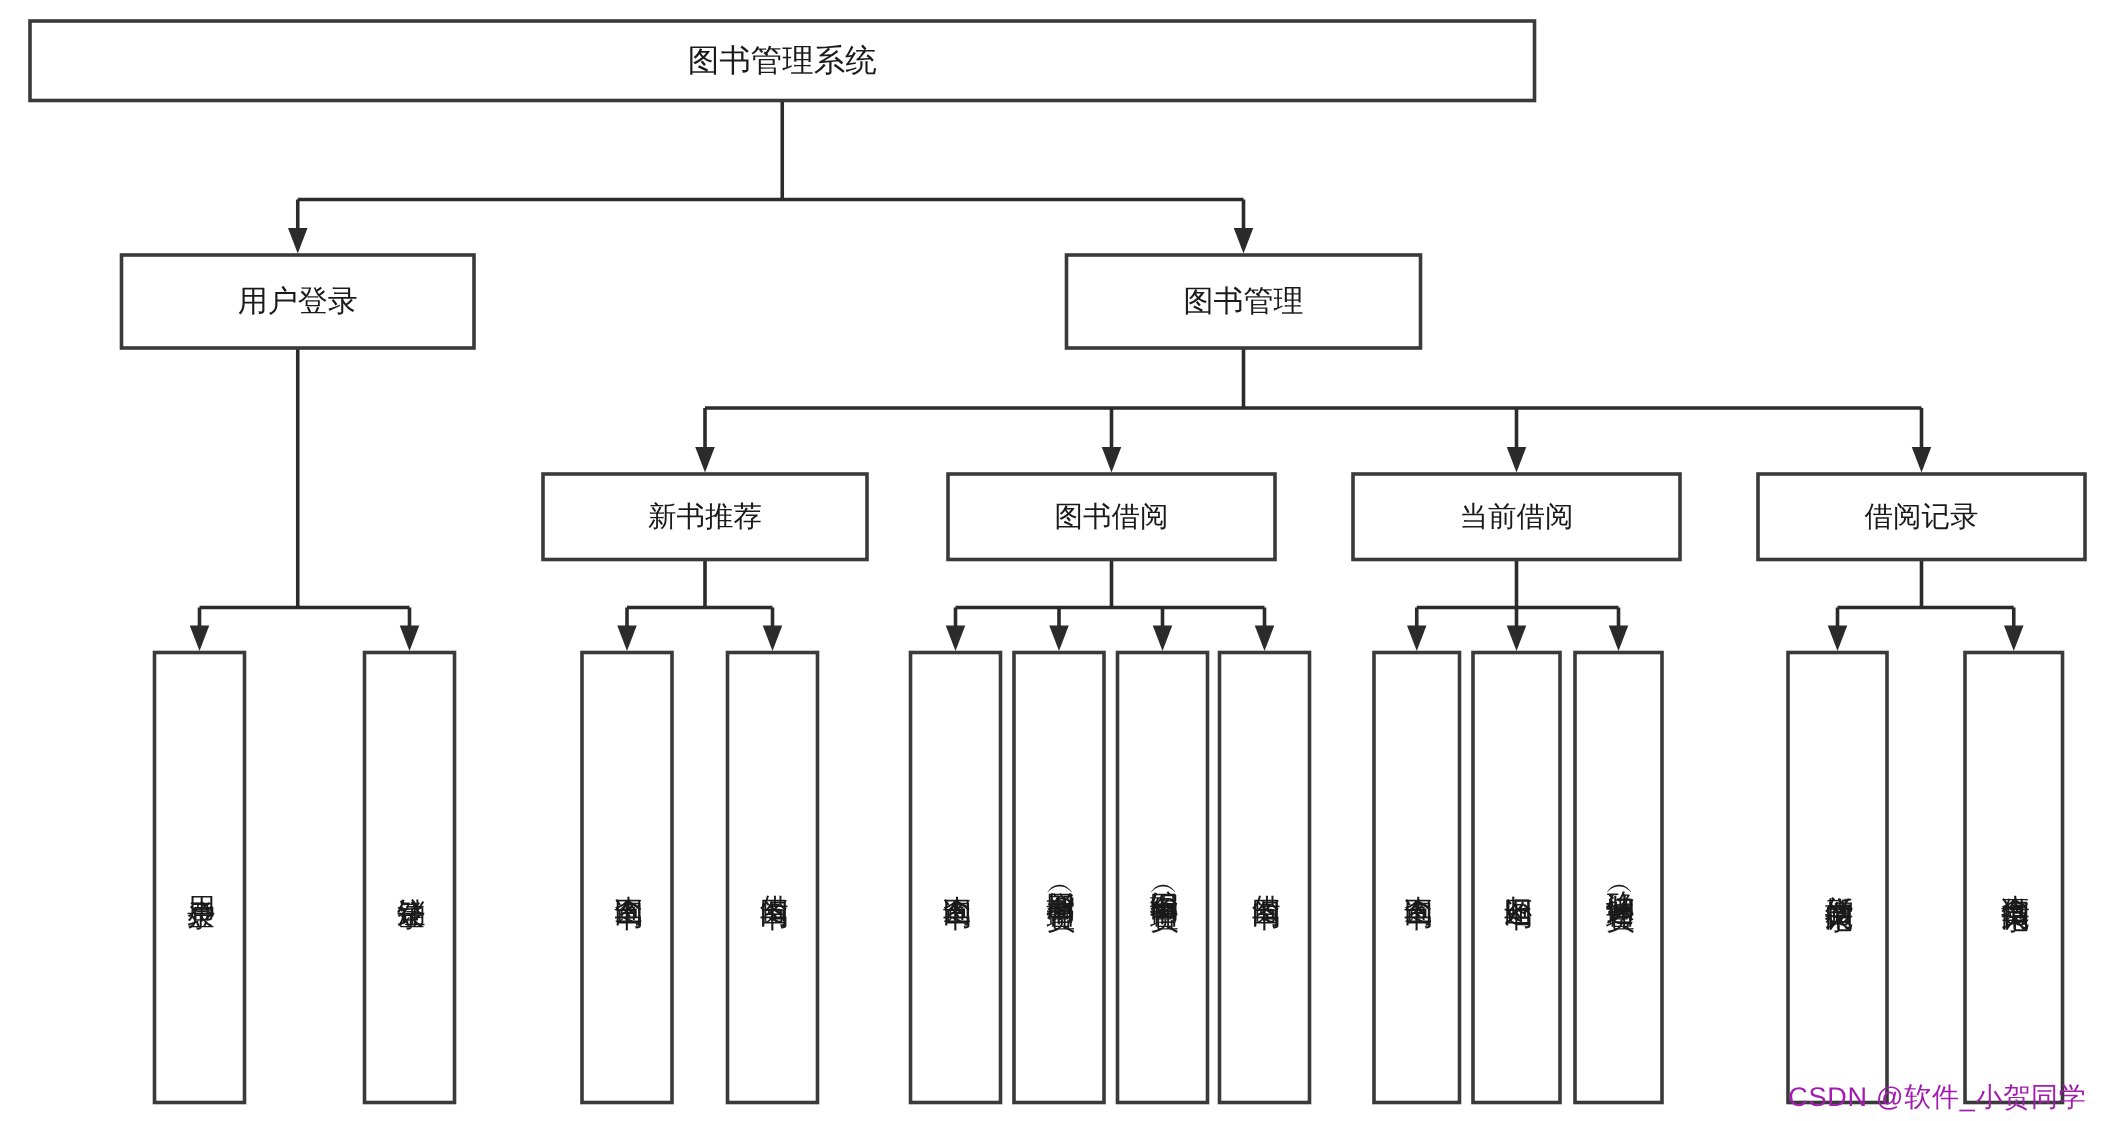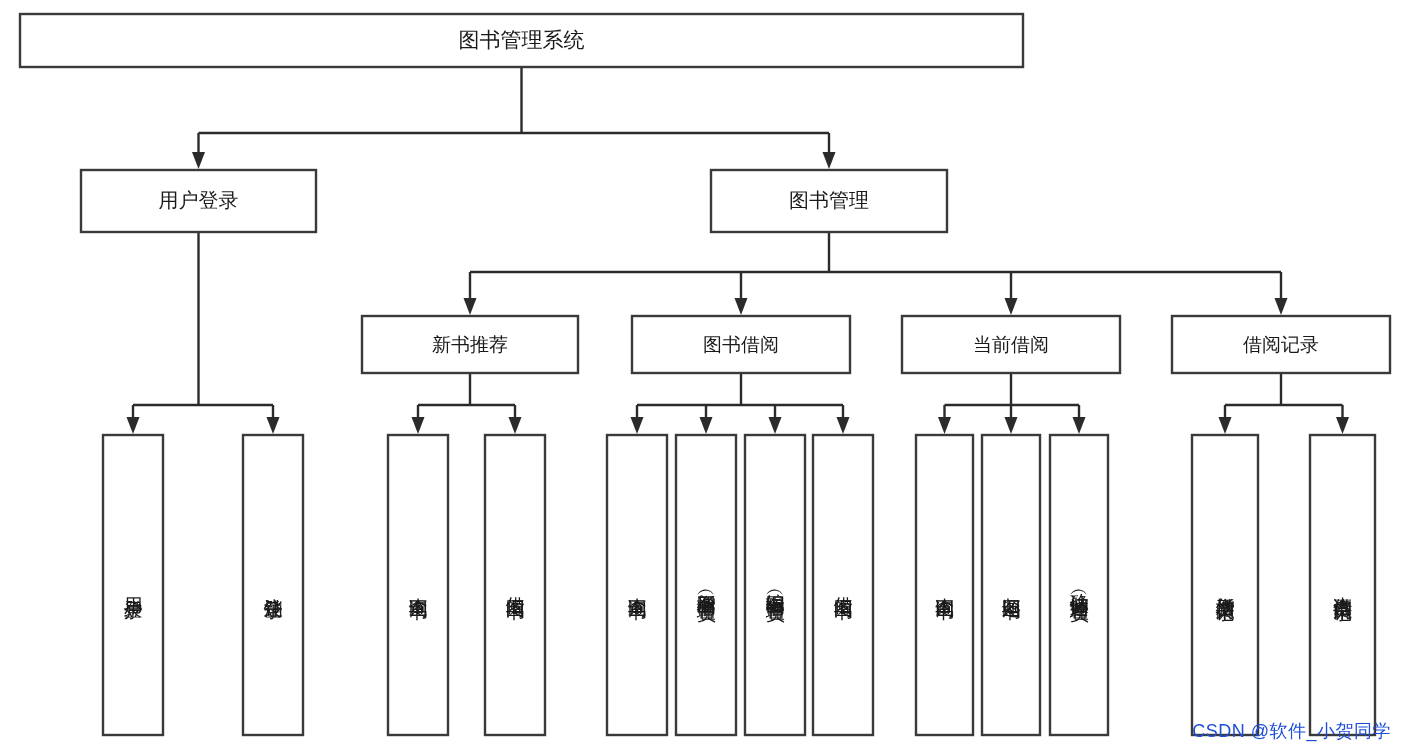--- a/index.html
+++ b/index.html
@@ -69,21 +69,21 @@
     color: #1a1a1a;
     white-space: nowrap;
     text-align: center;
   }
   .watermark {
     position: absolute;
     right: 14px;
     bottom: 4px;
     font-family: "Liberation Sans", "DejaVu Sans", sans-serif;
     font-size: 18px;
-    color: #1d4ed8;
+    color: #a21caf;
     letter-spacing: 0.5px;
     user-select: none;
   }
 </style>
 </head>
 <body>
 
 <div id="diagram-root">
   <svg class="diagram" viewBox="0 0 1405 747" xmlns="http://www.w3.org/2000/svg">
     <g id="edges-layer">

